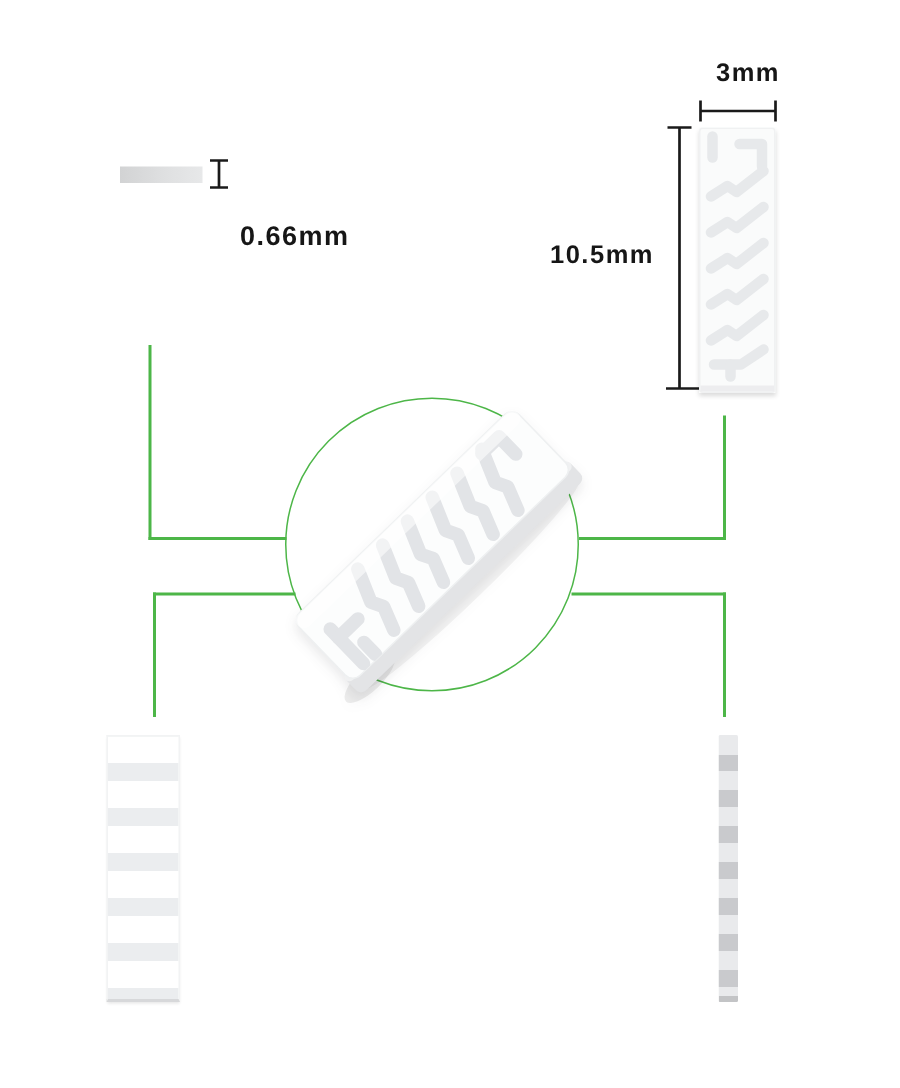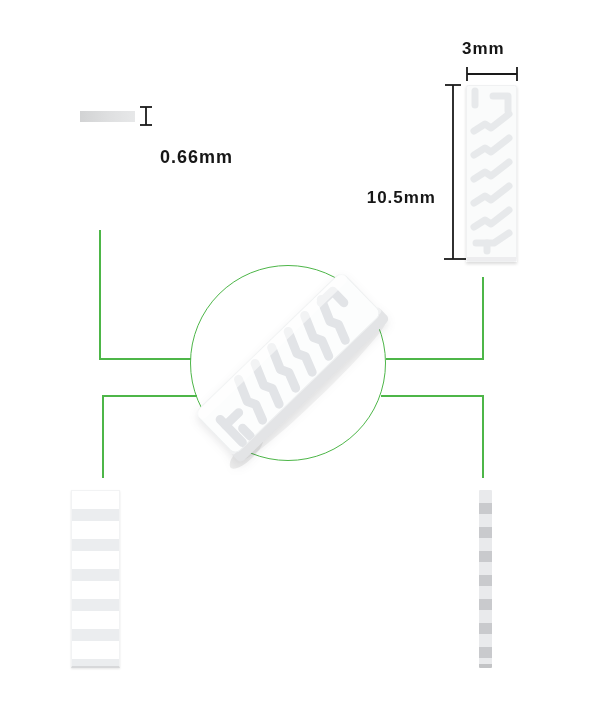--- a/index.html
+++ b/index.html
@@ -57,39 +57,39 @@
   <div class="thick-bar"></div>
   <svg class="dim-svg" style="left:138px;top:105px;" width="16" height="22" viewBox="0 0 16 22">
     <g stroke="#1a1a1a" stroke-width="1.8" fill="none">
       <line x1="8" y1="2" x2="8" y2="20"></line>
       <line x1="2" y1="2" x2="14" y2="2"></line>
       <line x1="2" y1="20" x2="14" y2="20"></line>
     </g>
   </svg>
   <div class="dim-label" style="left:160px;top:103px;font-size:18px;margin-top:44px;">0.66mm</div>
 
-  <div class="dim-label" style="left:462px;top:39px;width:58px;text-align:left;">3mm</div>
+  <div class="dim-label" style="left:462px;top:39px;width:58px;text-align:right;">3mm</div>
 
   <svg class="dim-svg" style="left:464px;top:66px;" width="56" height="16" viewBox="0 0 56 16">
     <g stroke="#1a1a1a" stroke-width="1.8" fill="none">
       <line x1="3" y1="1" x2="3" y2="15"></line>
       <line x1="53" y1="1" x2="53" y2="15"></line>
       <line x1="3" y1="8" x2="53" y2="8"></line>
     </g>
   </svg>
 
   <svg class="dim-svg" style="left:442px;top:81px;" width="32" height="182" viewBox="0 0 32 182">
     <g stroke="#1a1a1a" stroke-width="1.8" fill="none">
       <line x1="11" y1="4" x2="11" y2="178"></line>
       <line x1="3" y1="4" x2="19" y2="4"></line>
       <line x1="2" y1="178" x2="28" y2="178"></line>
     </g>
   </svg>
 
-  <div class="dim-label" style="left:356px;top:188px;width:80px;text-align:right;">10.5mm</div>
+  <div class="dim-label" style="left:356px;top:160px;width:80px;text-align:right;">10.5mm</div>
 
   <div class="front-comp">
     <svg width="51" height="177" viewBox="0 0 51 177">
       <rect x="0.5" y="0.5" width="50" height="176" rx="2" fill="#fafbfb" stroke="#f0f1f2"></rect>
       <g stroke="#e7e9eb" stroke-width="7" fill="none" stroke-linecap="round" stroke-linejoin="round">
         <path d="M 9,6 L 9,20"></path>
         <path d="M 27,11 L 42,11 L 42,26"></path>
         <path d="M 8,46 L 19,39 L 25,43 L 43,29"></path>
         <path d="M 8,70 L 19,63 L 25,67 L 43,53"></path>
         <path d="M 8,94 L 19,87 L 25,91 L 43,77"></path>

